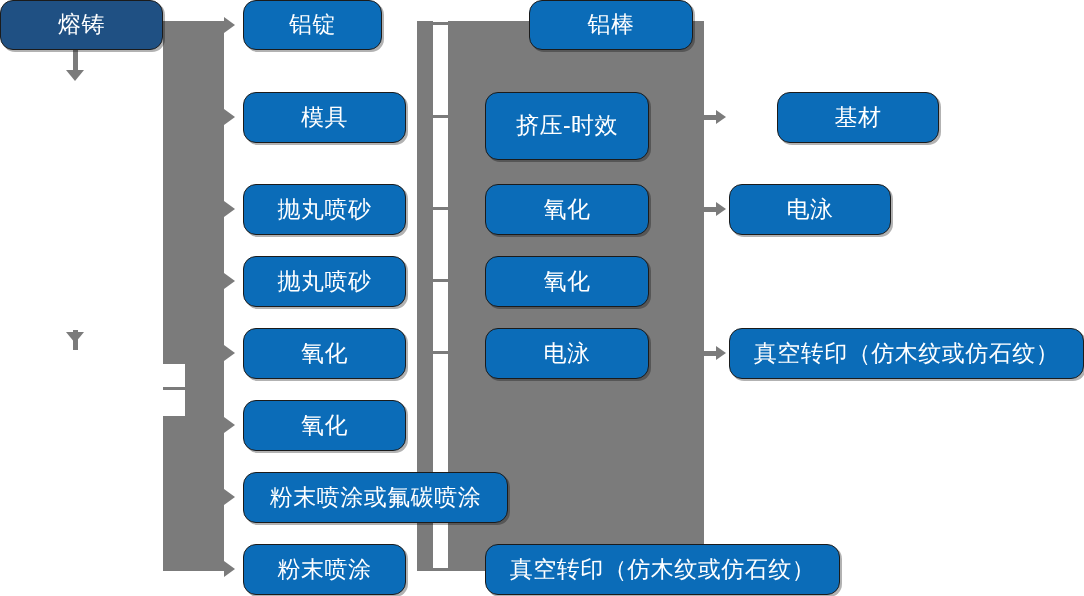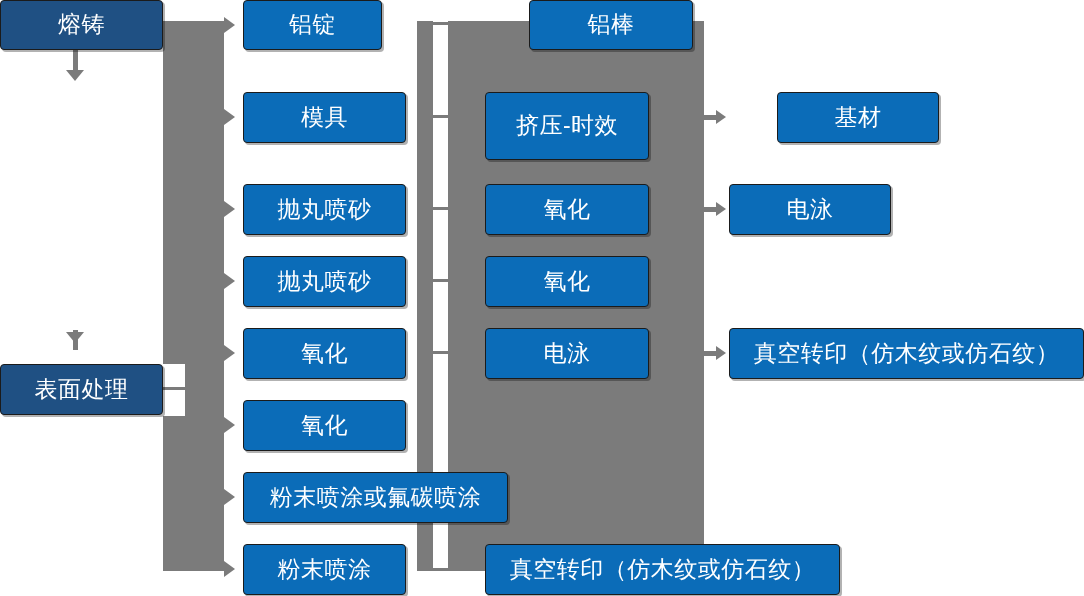--- a/index.html
+++ b/index.html
@@ -23,21 +23,21 @@
     white-space:nowrap;
     border:1px solid #1b1b1b;
     box-shadow:2px 2px 0 rgba(0,0,0,.30);
     z-index:6;
   }
   .node.dark{ background:#1f5083; }
   .node.bright{ background:#0b6cb8; }
   .f23{font-size:23px;}
 
   
-  .node{border-radius:4px;}
+  .node{border-radius:13px;}
 
   
   .grayblock{
     position:absolute;
     background:#7b7b7b;
     z-index:2;
   }
   .graybar{
     position:absolute;
     background:#7b7b7b;
@@ -133,21 +133,20 @@
 
   <div class="arrowstem" style="left:704px;top:207px;width:14px;"></div>
   <div class="arrow small" style="left:716px;top:202px;"></div>
 
   <div class="arrowstem" style="left:704px;top:351px;width:14px;"></div>
   <div class="arrow small" style="left:716px;top:346px;"></div>
 
   <div class="node dark f23" style="left:0px;top:0px;width:163px;height:50px;">熔铸</div>
 
 
-  <div class="node dark f23" style="left:0px;top:364px;width:163px;height:51px;">表面处理</div>
 
   <div class="node bright f23" style="left:243px;top:0px;width:139px;height:50px;">铝锭</div>
 
   <div class="node bright f23" style="left:243px;top:92px;width:163px;height:51px;">模具</div>
 
   <div class="node bright f23" style="left:243px;top:184px;width:163px;height:51px;">抛丸喷砂</div>
 
   <div class="node bright f23" style="left:243px;top:256px;width:163px;height:51px;">抛丸喷砂</div>
 
   <div class="node bright f23" style="left:243px;top:328px;width:163px;height:51px;">氧化</div>

